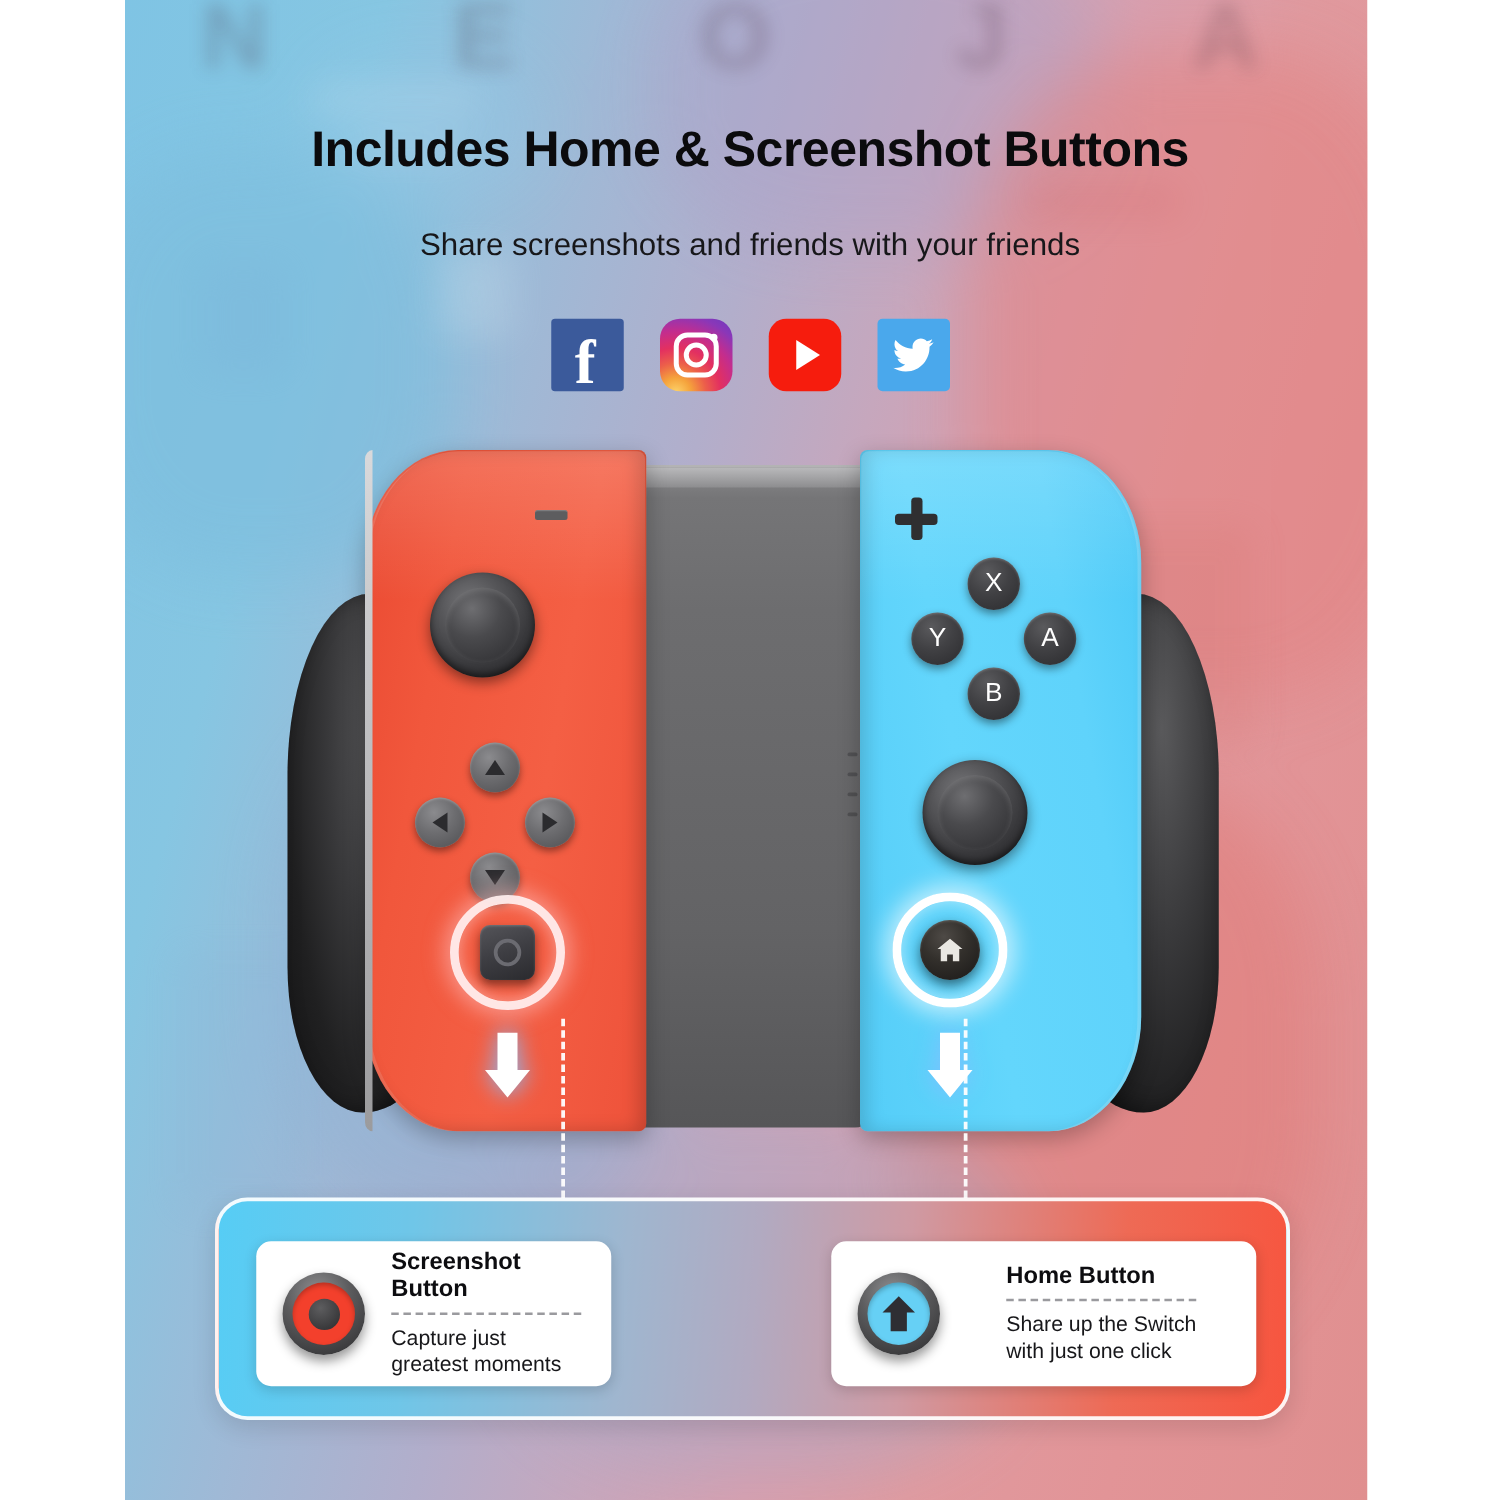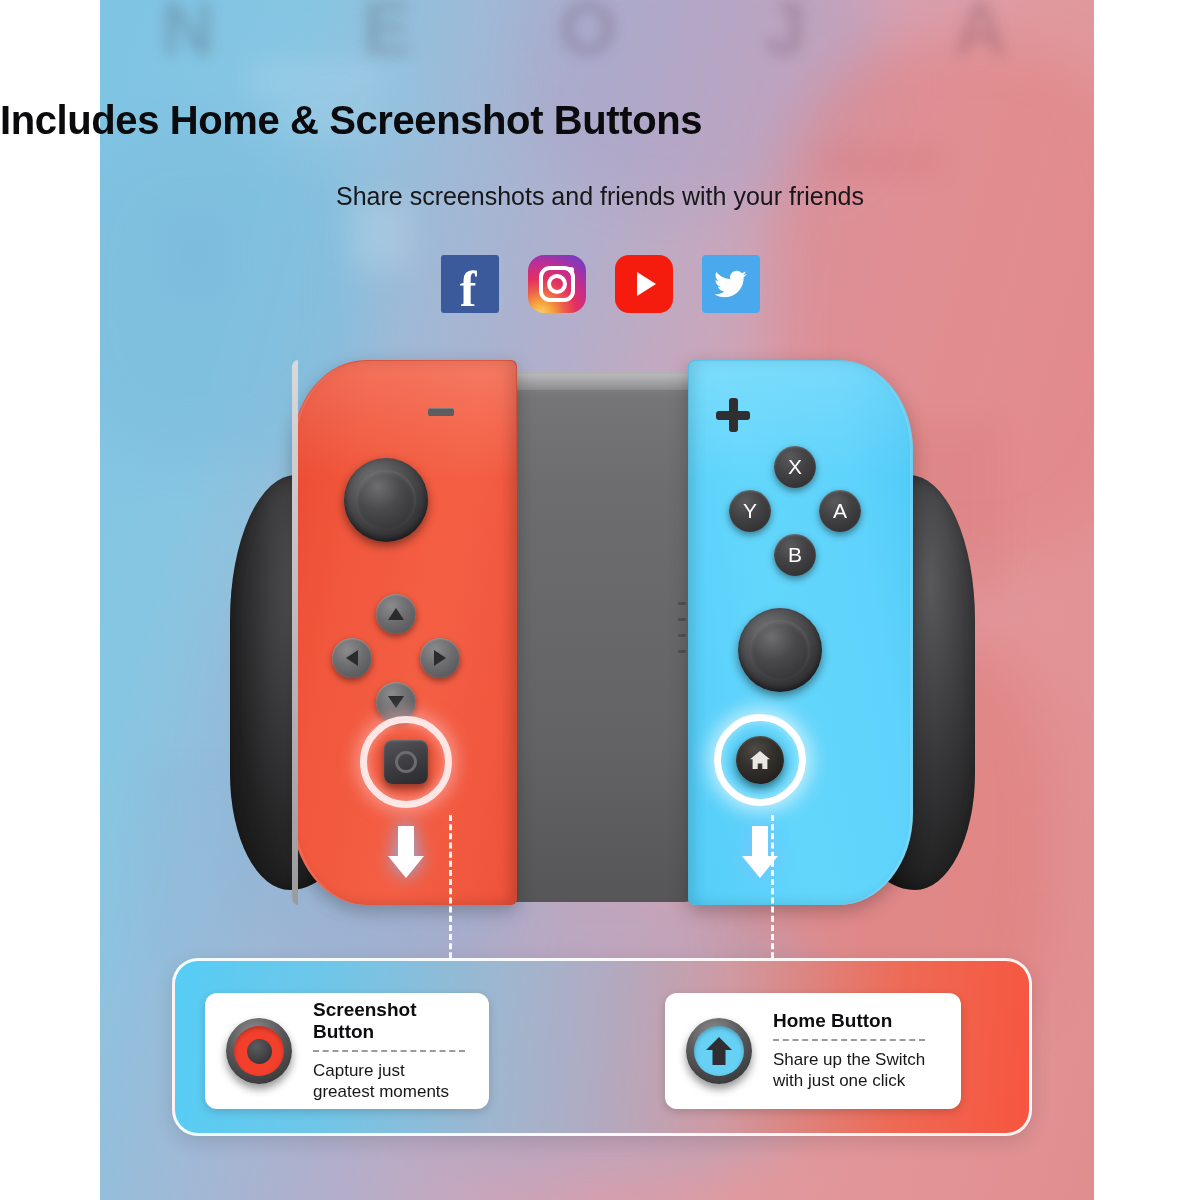--- a/index.html
+++ b/index.html
@@ -69,21 +69,21 @@
   .gb2 { left: 180px; top: 110px; width: 90px;  height: 14px; }
   .gb3 { left: 60px;  top: 210px; width: 70px;  height: 90px; background: rgba(120,175,215,.7) !important; }
   .gb4 { left: 250px; top: 200px; width: 60px;  height: 70px; }
   .gb5 { right: 150px; top: 150px; width: 120px; height: 22px; background: rgba(200,90,90,.6) !important; }
   .gb6 { right: 90px; top: 420px; width: 160px; height: 180px; background: rgba(210,105,100,.5) !important; }
   .gb7 { left: 40px; top: 760px; width: 110px; height: 210px; background: rgba(135,180,215,.6) !important; }
 
   
   #headline {
     position: absolute; top: 98px; left: 0; width: 1200px;
-    text-align: left;
+    text-align: center;
     font-size: 40px; font-weight: bold; color: #0b0b0d;
     letter-spacing: -.4px;
   }
   #subhead {
     position: absolute; top: 182px; left: 0; width: 1200px;
     text-align: center;
     font-size: 25px; color: #17171a;
   }
 
   
@@ -317,21 +317,21 @@
     box-shadow: 0 6px 20px rgba(0,0,0,.12);
   }
 
   .card {
     position: absolute; top: 32px; height: 116px;
     background: #fff; border-radius: 12px;
     box-shadow: 0 3px 10px rgba(0,0,0,.16);
     display: flex; align-items: center;
   }
   #card-shot { left: 30px; width: 284px; }
-  #card-home { left: 490px; width: 296px; }
+  #card-home { left: 490px; width: 340px; gap: 32px; }
 
   .card .icon-wrap {
     width: 108px; flex: 0 0 108px;
     display: flex; align-items: center; justify-content: center;
   }
   .card-icon {
     width: 66px; height: 66px; border-radius: 50%;
     position: relative;
     background: radial-gradient(circle at 42% 24%, #8e8e90 0%, #5b5b5d 42%, #2a2a2c 100%);
     box-shadow: 0 5px 9px rgba(0,0,0,.42);

